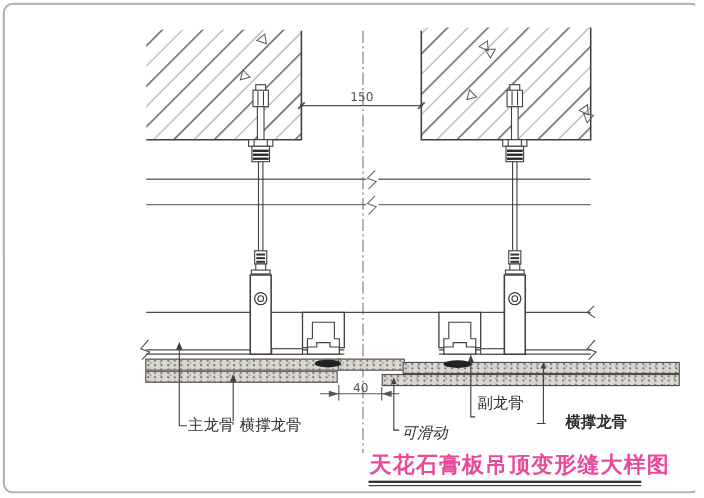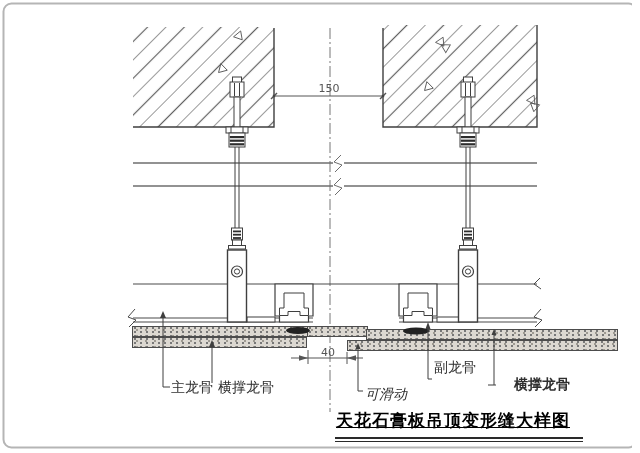--- a/index.html
+++ b/index.html
@@ -7,22 +7,22 @@
          font-family:"Liberation Serif","DejaVu Serif",serif;}
   svg{position:absolute;left:0;top:0;}
   .txt{position:absolute;color:#2f2f2f;font-size:14px;line-height:1.1;white-space:nowrap;}
   .dim{position:absolute;color:#555;font-size:11px;font-family:"DejaVu Sans",sans-serif;
        white-space:nowrap;text-align:center;}
   .board{position:absolute;box-sizing:border-box;border:1px solid #4c4c4c;background-color:#dcd8d1;
      background-image:
        radial-gradient(circle at 2px 1px,#787878 0.9px,transparent 1.1px),
        radial-gradient(circle at 4px 3px,#9e9a92 0.8px,transparent 1px);
      background-size:6px 4px,9px 6px;}
-  .title{position:absolute;left:336px;top:409px;width:248px;font-size:17px;font-weight:600;
-     color:#000000;letter-spacing:1px;white-space:nowrap;text-decoration:underline;}
+  .title{position:absolute;left:336px;top:409px;width:248px;font-size:20px;font-weight:600;
+     color:#ec4899;letter-spacing:1px;white-space:nowrap;}
   .uline{position:absolute;background:#2a2a2a;}
 </style>
 </head>
 <body>
 
 <div id="stage">
 
   <svg width="640" height="453" viewBox="0 0 640 453">
     <defs>
       <pattern id="hatch" patternUnits="userSpaceOnUse" width="26" height="26" patternTransform="rotate(-45)">

